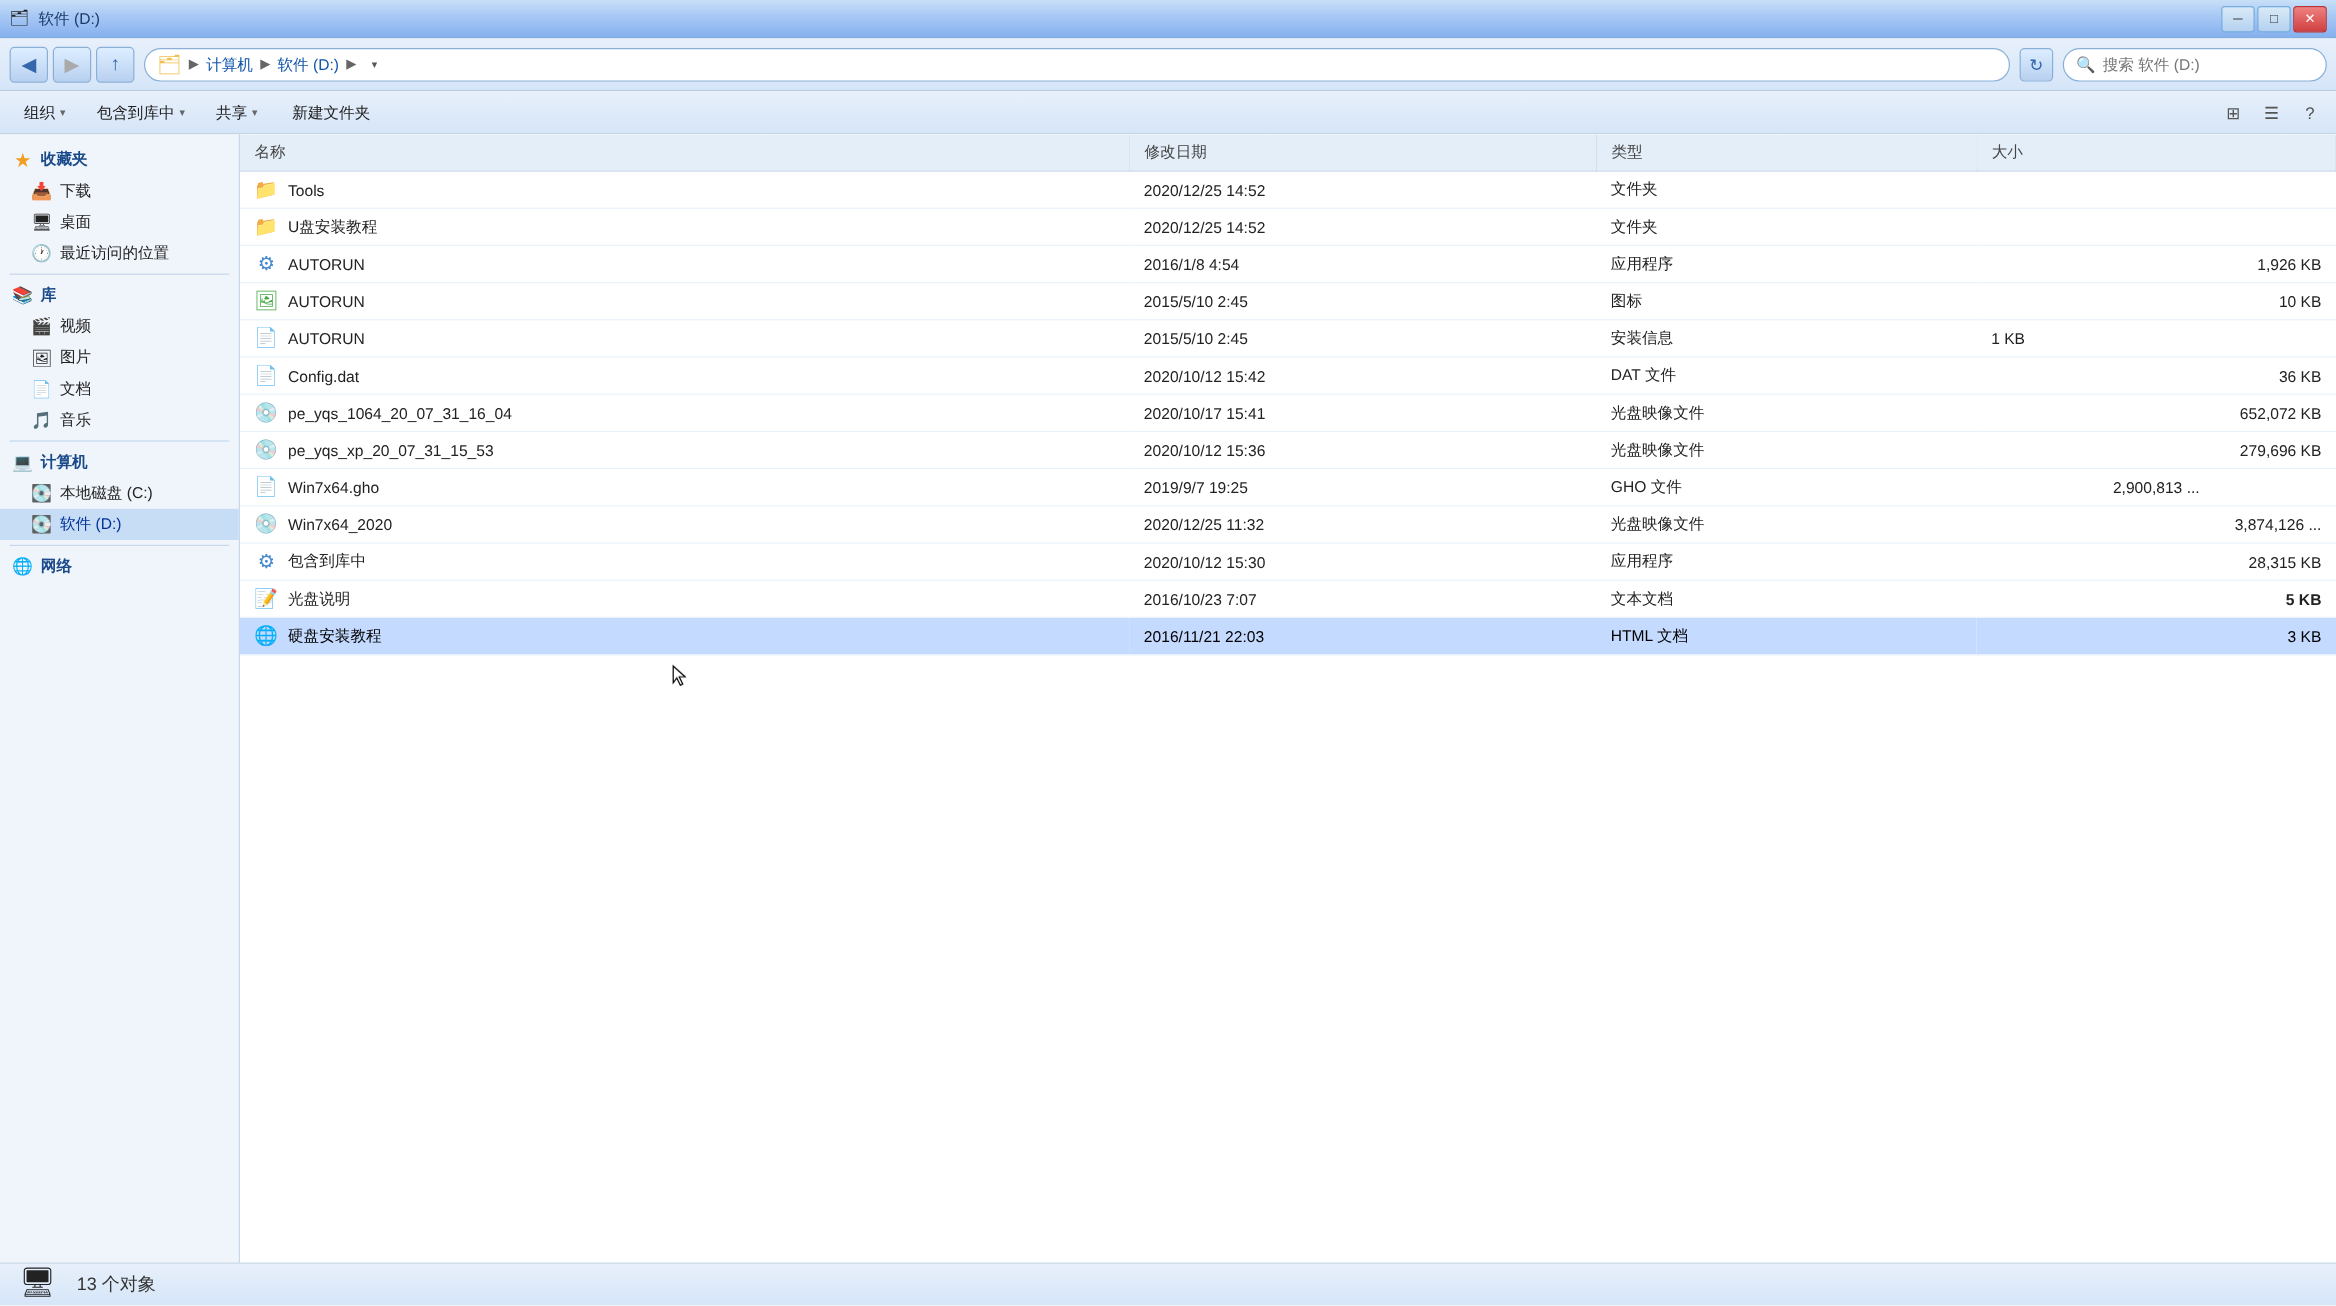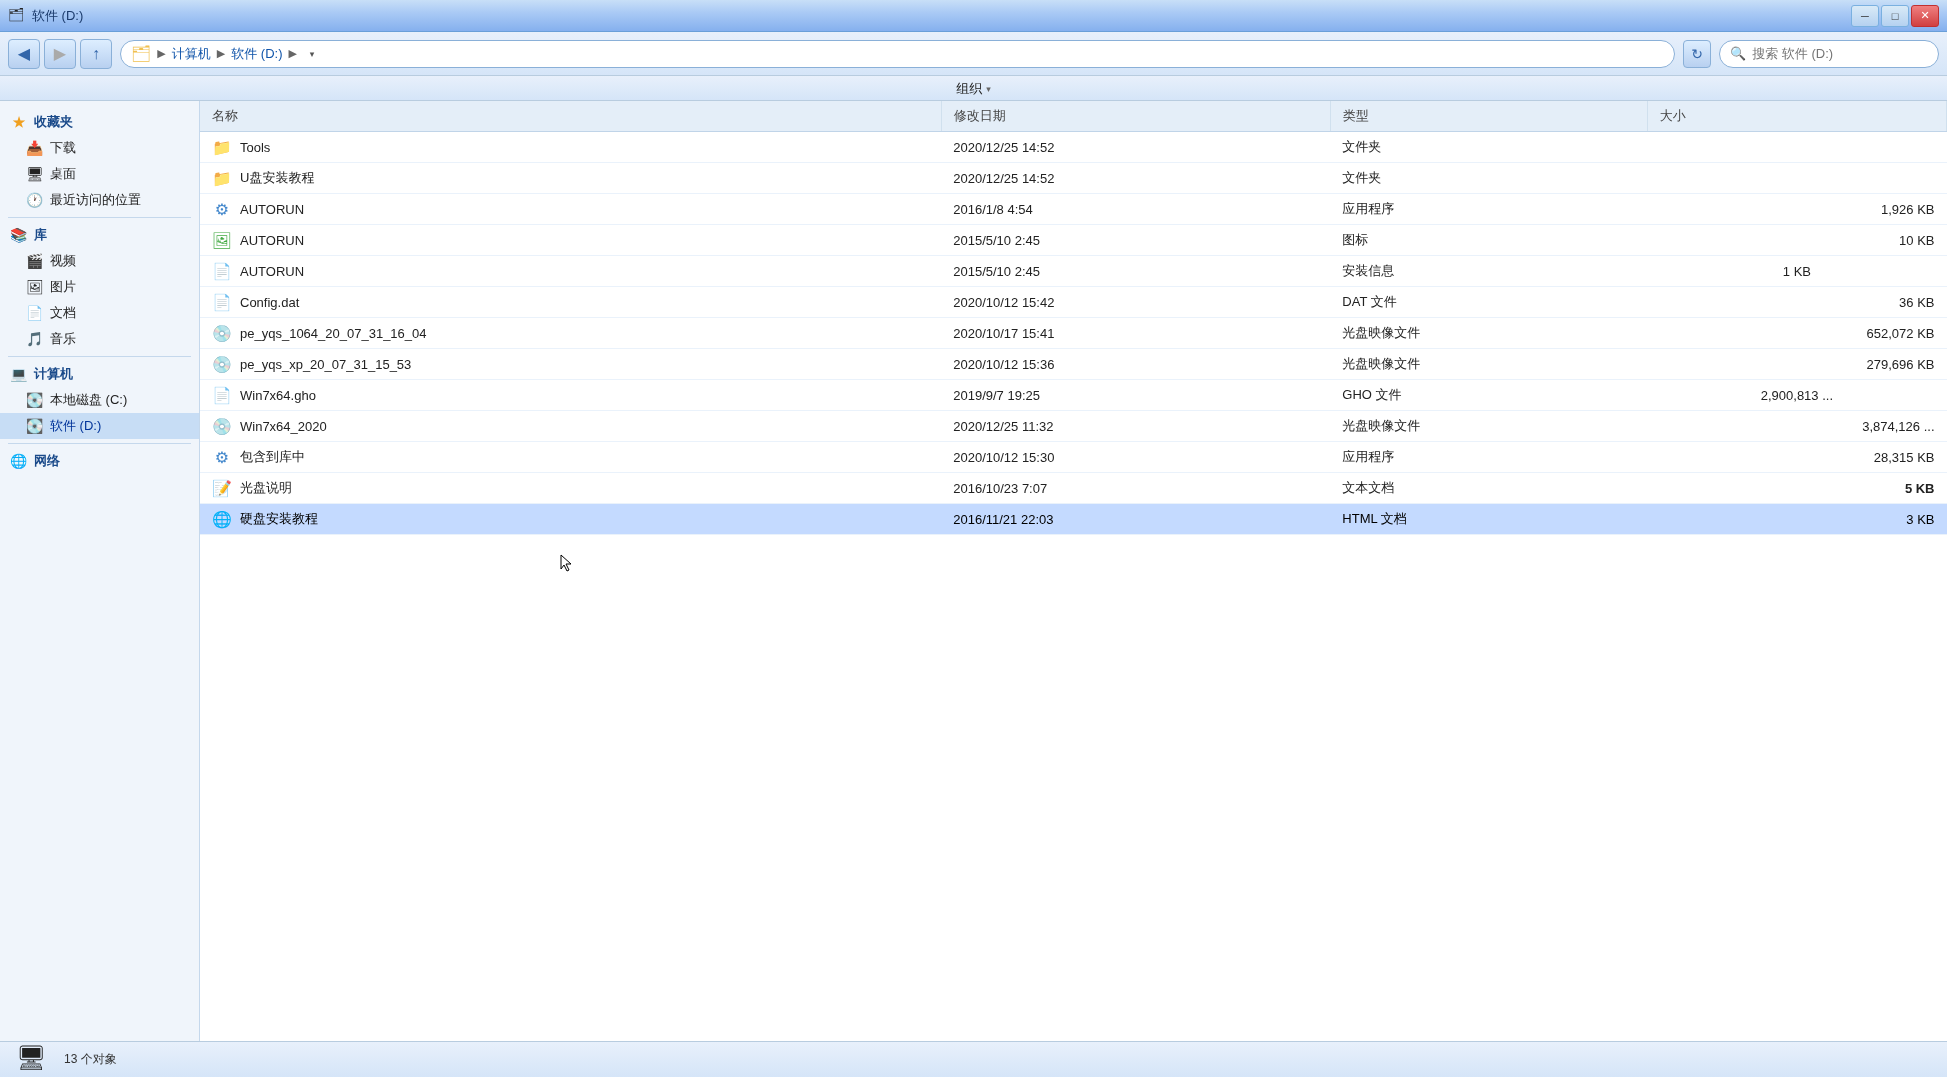--- a/index.html
+++ b/index.html
@@ -153,27 +153,26 @@
       background: transparent;
     }
     .search-icon {
       color: #7a9cc0;
       font-size: 13px;
     }
 
     
     .menubar {
       background: linear-gradient(to bottom, #e8f0fb, #d5e5f8);
-      height: 25px;
+      height: 36px;
       display: flex;
       align-items: center;
       padding: 0 8px;
       gap: 2px;
       border-bottom: 1px solid #b8ccdf;
-      flex-direction: column;
     }
     .menu-item {
       padding: 4px 12px;
       height: 28px;
       display: flex;
       align-items: center;
       cursor: pointer;
       border-radius: 3px;
       color: #222;
       gap: 4px;
@@ -329,21 +328,21 @@
       align-items: center;
       padding: 0 16px;
       gap: 16px;
     }
     .status-appicon {
       width: 32px;
       height: 32px;
       font-size: 24px;
     }
     .status-text {
-      font-size: 12px;
+      font-size: 15px;
       color: #333;
     }
 
     
     .cursor {
       position: fixed;
       width: 12px;
       height: 18px;
       pointer-events: none;
       z-index: 9999;
@@ -556,21 +555,21 @@
           </tr>
           <tr>
             <td>
               <div class="file-name-cell">
       <span class="file-icon" style="color:#888">📄</span>
       <span>AUTORUN</span>
     </div>
             </td>
             <td>2015/5/10 2:45</td>
             <td>安装信息</td>
-            <td style="text-align: center;">1 KB</td>
+            <td style="text-align: left;">1 KB</td>
           </tr>
           <tr>
             <td>
               <div class="file-name-cell">
       <span class="file-icon" style="color:#888">📄</span>
       <span>Config.dat</span>
     </div>
             </td>
             <td>2020/10/12 15:42</td>
             <td>DAT 文件</td>

